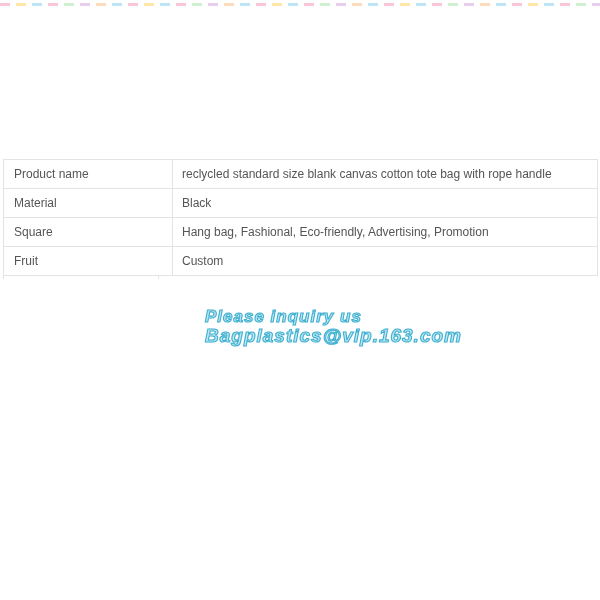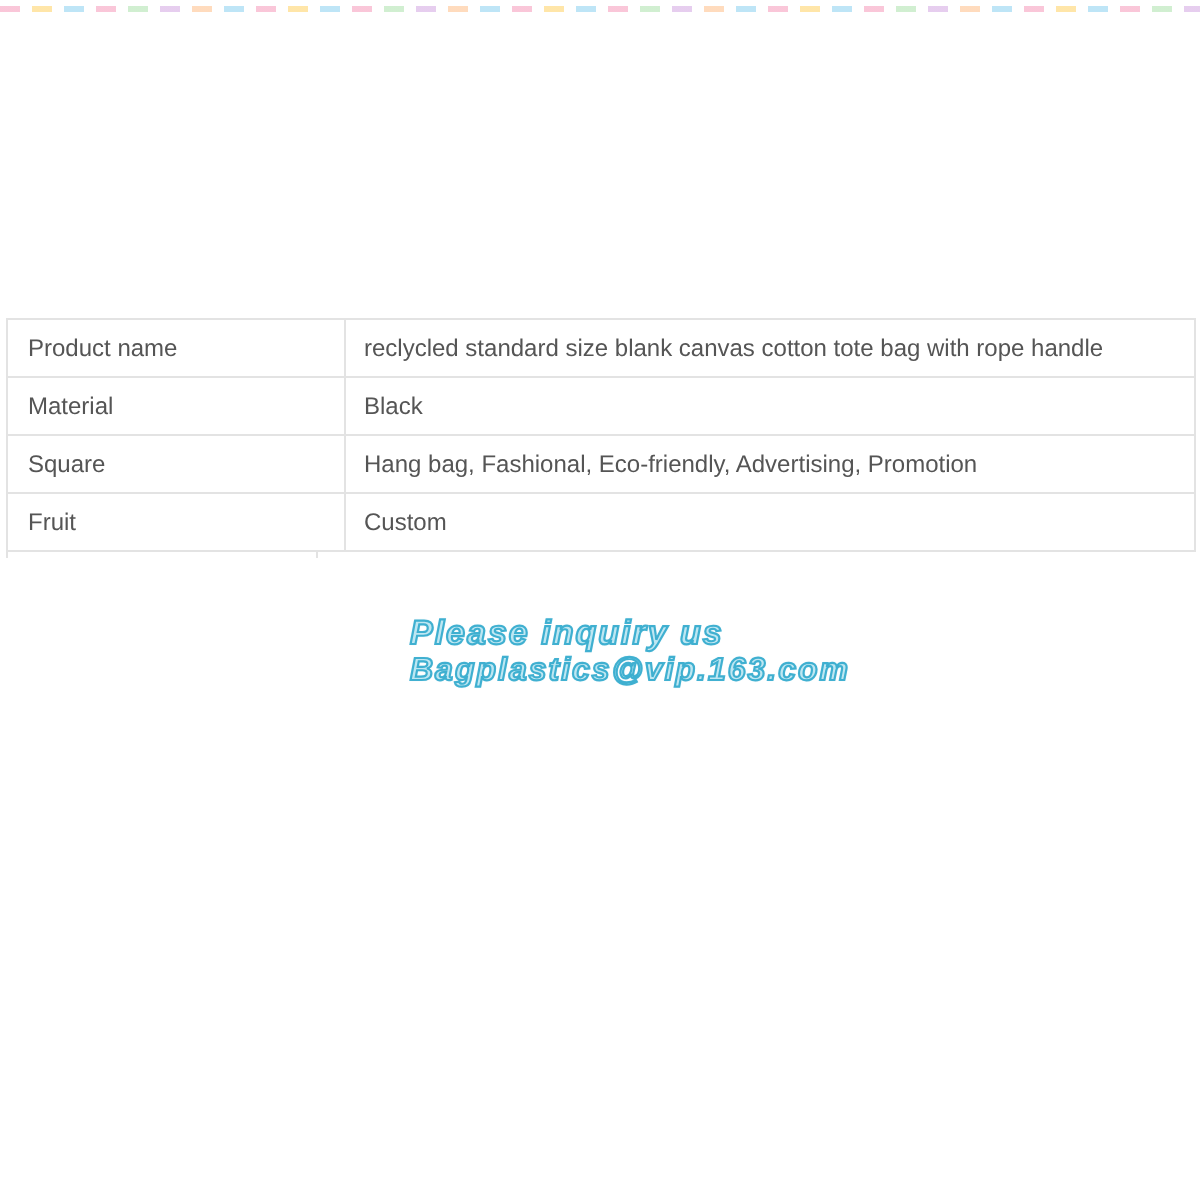--- a/index.html
+++ b/index.html
@@ -84,21 +84,21 @@
     line-height: 19px;
     letter-spacing: 1px;
     color: rgba(205, 238, 248, 0.65);
     -webkit-text-stroke: 1.1px rgba(47, 168, 204, 0.9);
     text-shadow: 0 0 1px rgba(47, 168, 204, 0.45);
     white-space: nowrap;
     pointer-events: none;
     margin-top: 36px;
   }
   #watermark .wm-line2 {
-    font-size: 16px;
+    font-size: 19px;
   }
 </style>
 </head>
 <body>
 
 <div id="stage">
 
   <div id="top-dashes" style="background: repeating-linear-gradient(to right, rgb(247, 168, 196) 0px, rgb(247, 168, 196) 10px, transparent 10px, transparent 16px, rgb(255, 216, 122) 16px, rgb(255, 216, 122) 26px, transparent 26px, transparent 32px, rgb(155, 215, 242) 32px, rgb(155, 215, 242) 42px, transparent 42px, transparent 48px, rgb(247, 168, 196) 48px, rgb(247, 168, 196) 58px, transparent 58px, transparent 64px, rgb(184, 230, 184) 64px, rgb(184, 230, 184) 74px, transparent 74px, transparent 80px, rgb(217, 179, 230) 80px, rgb(217, 179, 230) 90px, transparent 90px, transparent 96px, rgb(255, 200, 154) 96px, rgb(255, 200, 154) 106px, transparent 106px, transparent 112px, rgb(155, 215, 242) 112px, rgb(155, 215, 242) 122px, transparent 122px, transparent 128px);"></div>
 
   <div id="spec-table-wrap">

